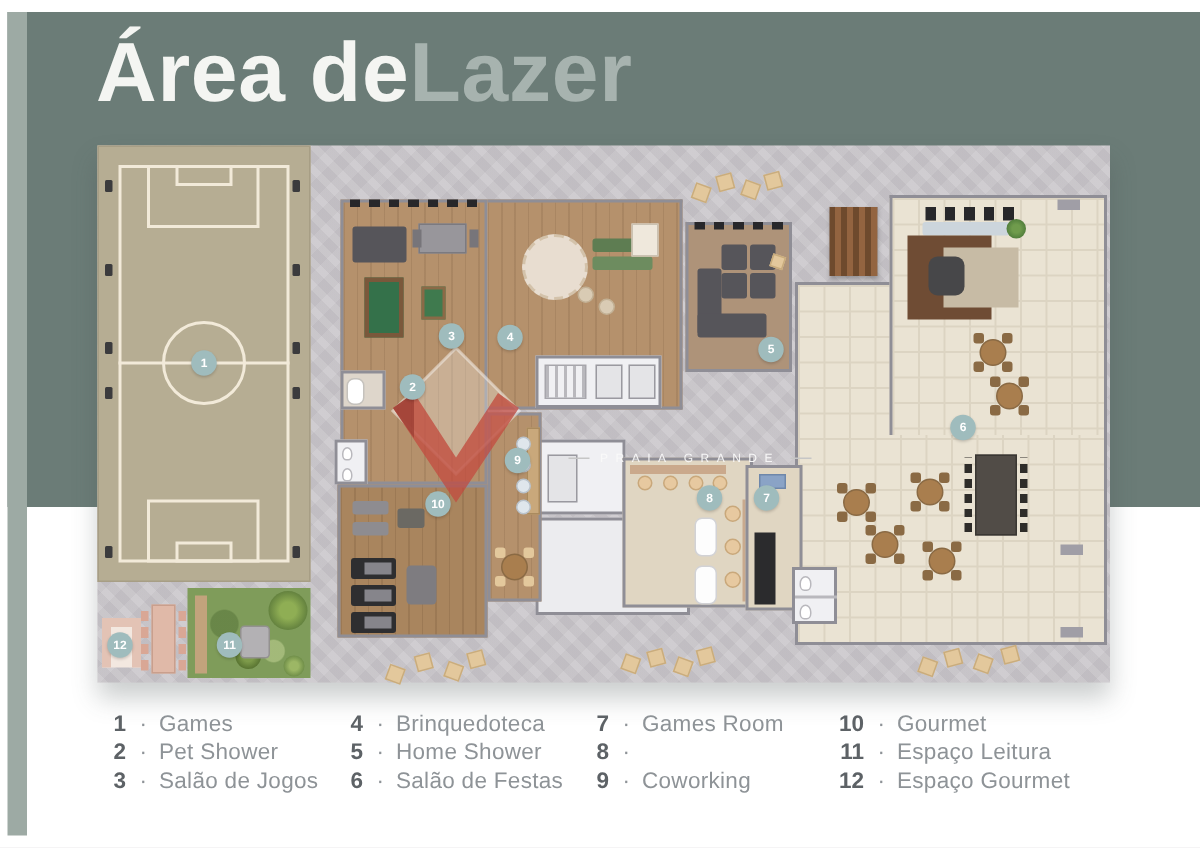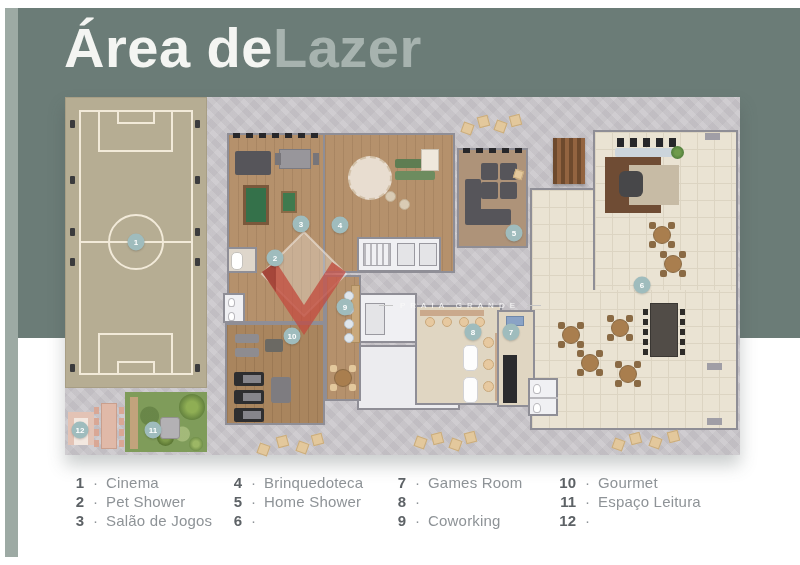--- a/index.html
+++ b/index.html
@@ -330,21 +330,21 @@
         <div class="marker" style="left: 88px; top: 333px;">11</div>
         <div class="marker" style="left: 15px; top: 333px;">12</div>
       </div>
   </div>
 
   <div id="legend">
       <div class="lg-col" style="left: 64px;">
         <div class="lg-row" style="">
           <span class="lg-num">1</span>
           <span class="lg-dot">·</span>
-          <span class="lg-lab">Cinema</span>
+          <span class="lg-lab">Games</span>
         </div>
         <div class="lg-row" style="">
           <span class="lg-num">2</span>
           <span class="lg-dot">·</span>
           <span class="lg-lab">Pet Shower</span>
         </div>
         <div class="lg-row" style="">
           <span class="lg-num">3</span>
           <span class="lg-dot">·</span>
           <span class="lg-lab">Salão de Jogos</span>
@@ -357,20 +357,21 @@
           <span class="lg-lab">Brinquedoteca</span>
         </div>
         <div class="lg-row" style="">
           <span class="lg-num">5</span>
           <span class="lg-dot">·</span>
           <span class="lg-lab">Home Shower</span>
         </div>
         <div class="lg-row" style="">
           <span class="lg-num">6</span>
           <span class="lg-dot">·</span>
+          <span class="lg-lab">Salão de Festas</span>
         </div>
       </div>
       <div class="lg-col" style="left: 386px;">
         <div class="lg-row" style="">
           <span class="lg-num">7</span>
           <span class="lg-dot">·</span>
           <span class="lg-lab">Games Room</span>
         </div>
         <div class="lg-row" style="">
           <span class="lg-num">8</span>
@@ -389,16 +390,17 @@
           <span class="lg-lab">Gourmet</span>
         </div>
         <div class="lg-row" style="">
           <span class="lg-num">11</span>
           <span class="lg-dot">·</span>
           <span class="lg-lab">Espaço Leitura</span>
         </div>
         <div class="lg-row" style="">
           <span class="lg-num">12</span>
           <span class="lg-dot">·</span>
+          <span class="lg-lab">Espaço Gourmet</span>
         </div>
       </div>
     </div>
 </div>
 
 </body></html>

